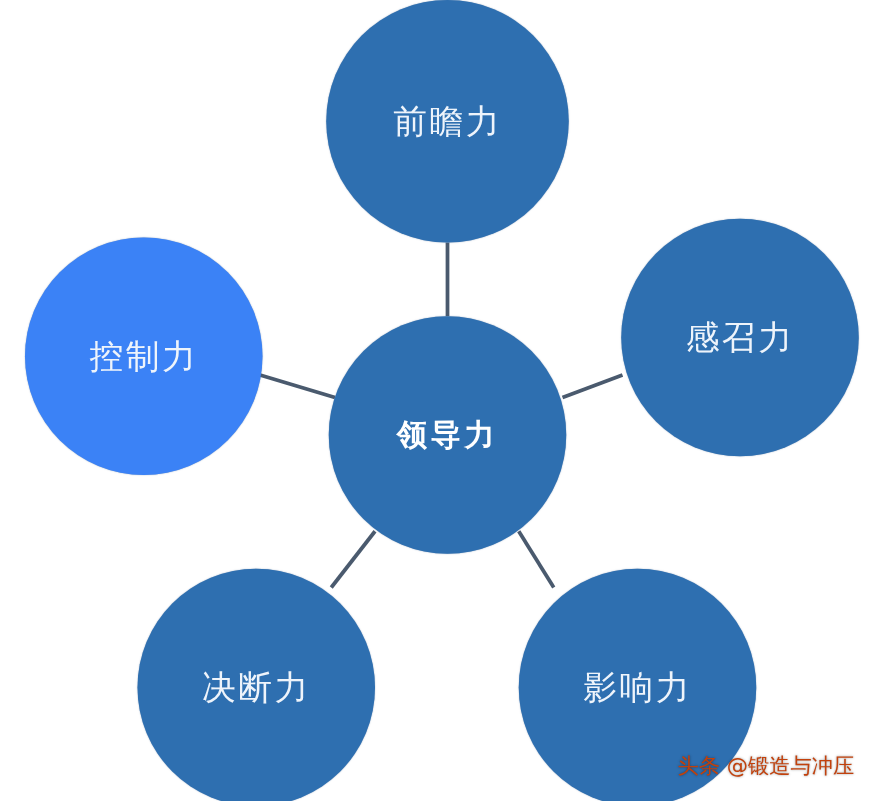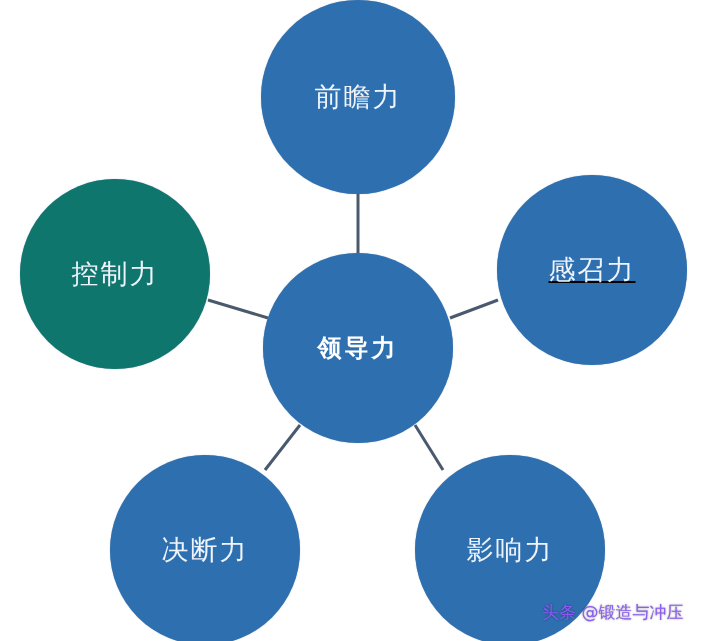--- a/index.html
+++ b/index.html
@@ -4,42 +4,42 @@
 <style>
   html, body { margin: 0; padding: 0; background: #ffffff; }
   body { width: 709px; height: 641px; position: relative; overflow: hidden;
          font-family: "DejaVu Sans", "Liberation Sans", sans-serif; }
   #diagram { position: absolute; left: 0; top: 0; width: 709px; height: 641px; }
   .node { position: absolute; border-radius: 50%; background: #2e6fb0;
           display: flex; align-items: center; justify-content: center;
           box-shadow: 0 0 1px rgba(40,80,130,0.6); }
   .node-label { color: #eef4fb; font-size: 27px; letter-spacing: 2px; }
   .center .node-label { color: #ffffff; font-size: 24px; font-weight: bold; letter-spacing: 3px; }
-  .watermark { position: absolute; left: 542px; top: 601px; color: #8b5cf6;
+  .watermark { position: absolute; left: 542px; top: 601px; color: #c2410c;
                font-size: 17px; text-shadow: 0 0 2px rgba(0,0,0,0.45); white-space: nowrap; }
 </style>
 </head>
 <body>
 
 <div id="diagram">
   <svg id="connectors" width="709" height="641" style="position:absolute;left:0;top:0;">
     <line stroke="#4a5a6e" stroke-width="3" x1="358" y1="253" x2="358" y2="194"></line>
     <line stroke="#4a5a6e" stroke-width="3" x1="268" y1="318" x2="208" y2="300"></line>
     <line stroke="#4a5a6e" stroke-width="3" x1="450" y1="318" x2="498" y2="300"></line>
     <line stroke="#4a5a6e" stroke-width="3" x1="300" y1="425" x2="265" y2="470"></line>
     <line stroke="#4a5a6e" stroke-width="3" x1="415" y1="425" x2="443" y2="470"></line>
   </svg>
 
   <div class="node satellite" style="left: 261px; top: 0px; width: 194px; height: 194px; background: rgb(46, 111, 176);">
     <span class="node-label">前瞻力</span>
   </div>
-  <div class="node satellite" style="left: 20px; top: 179px; width: 190px; height: 190px; background: #0f766e;">
+  <div class="node satellite" style="left: 20px; top: 190px; width: 190px; height: 190px; background: #3b82f6;">
     <span class="node-label">控制力</span>
   </div>
-  <div class="node satellite" style="left: 497px; top: 175px; width: 190px; height: 190px; background: rgb(46, 111, 176); text-decoration: underline;">
+  <div class="node satellite" style="left: 497px; top: 175px; width: 190px; height: 190px; background: rgb(46, 111, 176);">
     <span class="node-label">感召力</span>
   </div>
   <div class="node satellite" style="left: 110px; top: 455px; width: 190px; height: 190px; background: rgb(46, 111, 176);">
     <span class="node-label">决断力</span>
   </div>
   <div class="node satellite" style="left: 415px; top: 455px; width: 190px; height: 190px; background: rgb(46, 111, 176);">
     <span class="node-label">影响力</span>
   </div>
 
   <div class="node center" style="left: 263px; top: 253px; width: 190px; height: 190px; background: rgb(46, 111, 176);">

